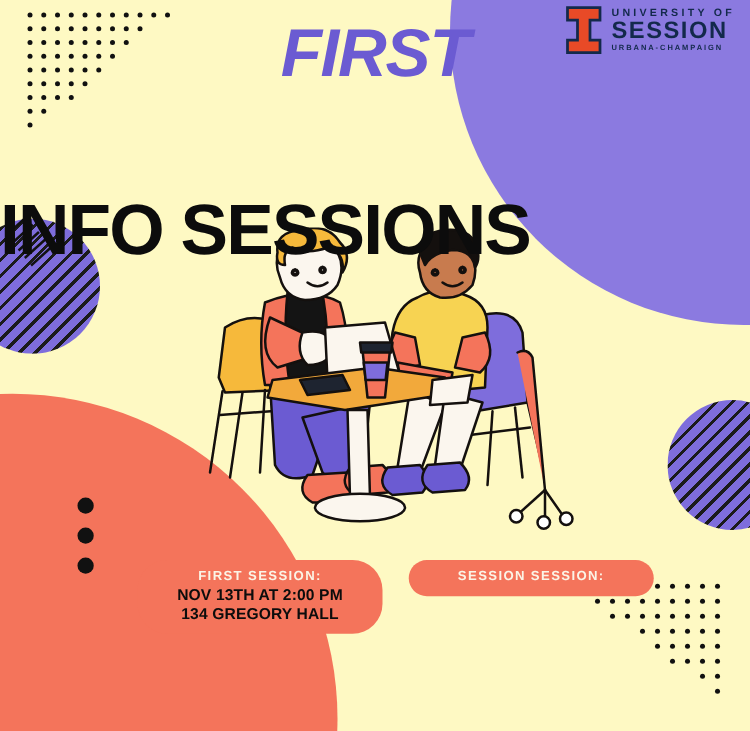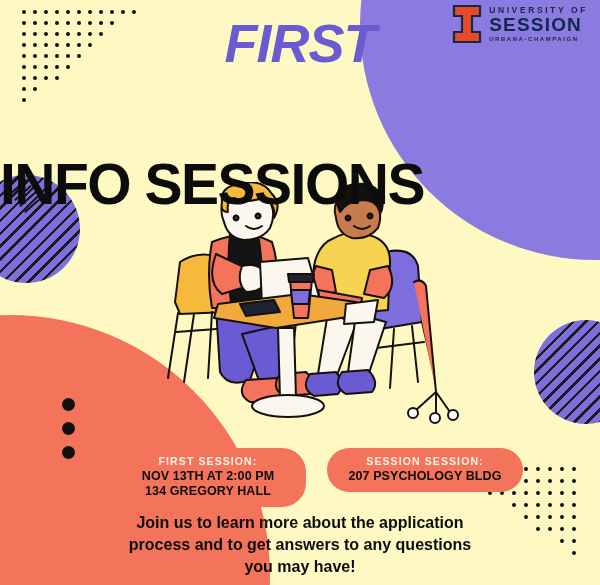--- a/index.html
+++ b/index.html
@@ -447,22 +447,16 @@
   </div>
 
   <div class="session-pill pill-first">
     <div class="session-heading">FIRST SESSION:</div>
     <div class="session-line">NOV 13TH AT 2:00 PM</div>
     <div class="session-line">134 GREGORY HALL</div>
   </div>
 
   <div class="session-pill pill-second">
     <div class="session-heading">SESSION SESSION:</div>
-    <div class="session-line">207 PSYCHOLOGY BLDG</div>
   </div>
 
-  <div class="footer-copy">
-    <div>Join us to learn more about the application</div>
-    <div>process and to get answers to any questions</div>
-    <div>you may have!</div>
-  </div>
 
 </div>
 
 </body></html>

